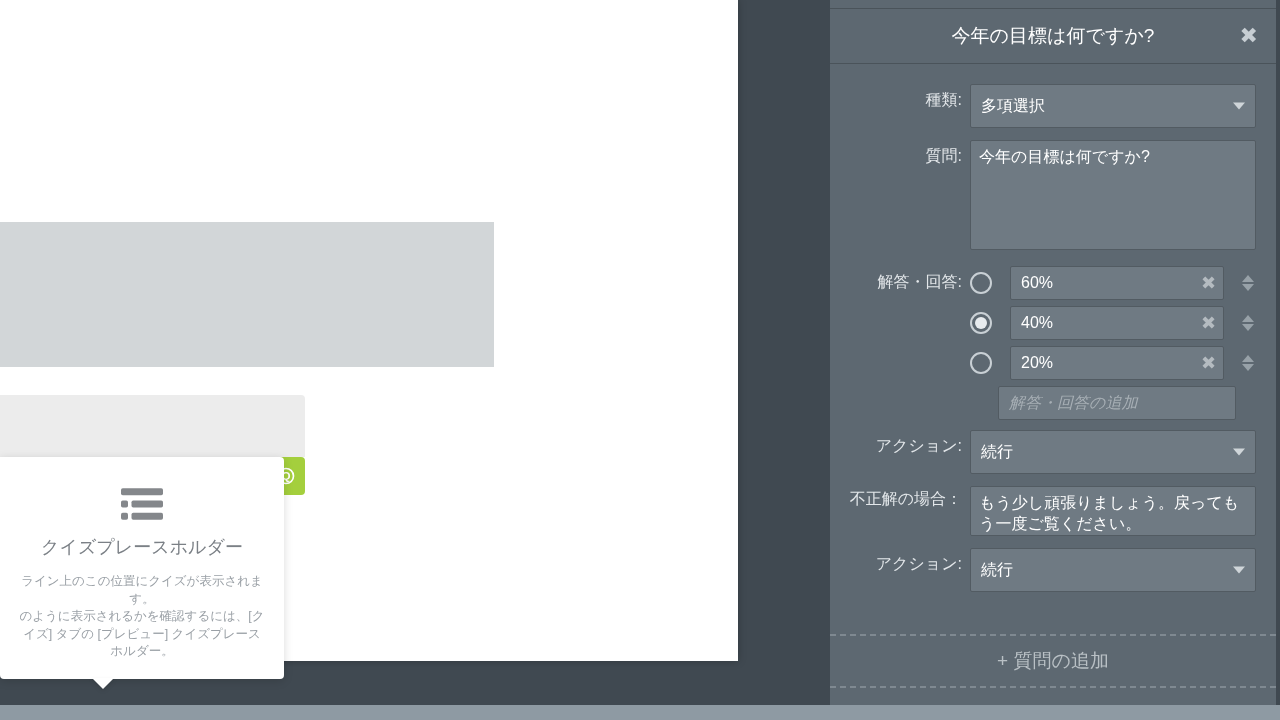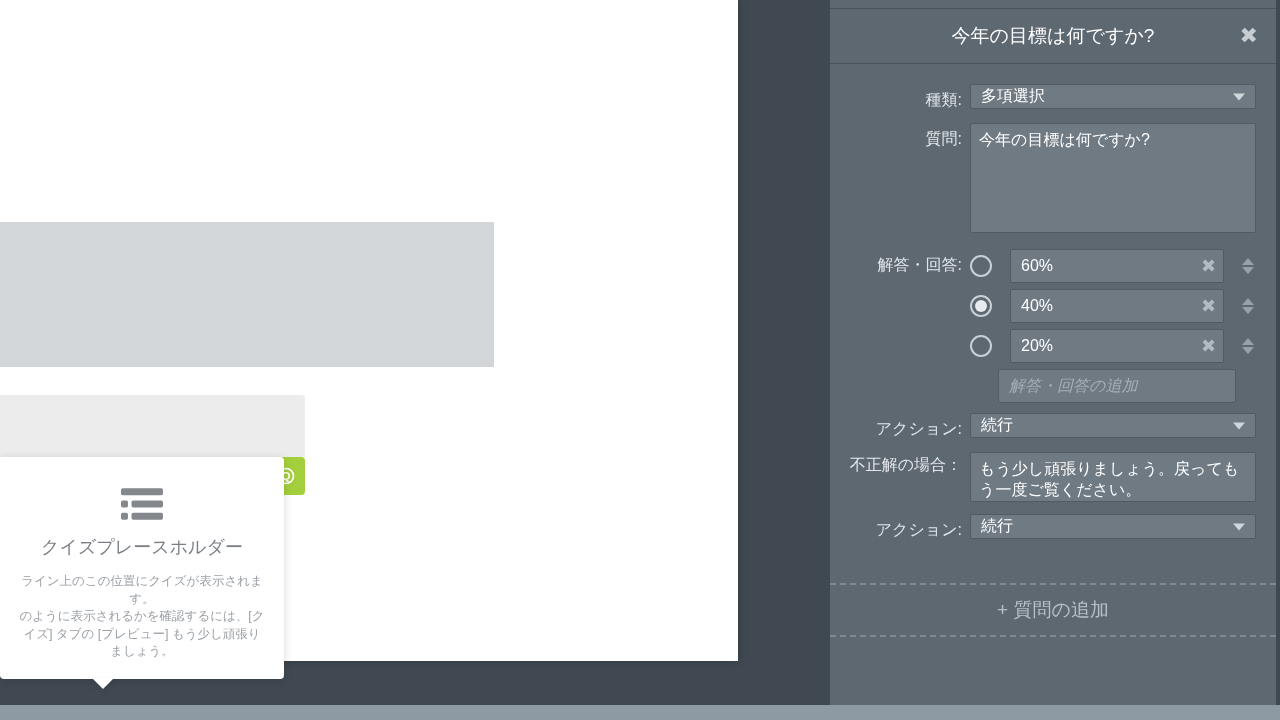--- a/index.html
+++ b/index.html
@@ -131,21 +131,21 @@
     color: #e3e7ea;
     font-size: 16px;
     padding-right: 8px;
     padding-top: 6px;
     flex-shrink: 0;
   }
   .row-field { flex: 1; }
   .select-ctl {
     background: #6f7a83;
     border: 1px solid #525b62;
-    height: 25px;
+    height: 44px;
     border-radius: 2px;
     display: flex;
     align-items: center;
     padding: 0 10px;
     color: #fff;
     font-size: 16px;
     position: relative;
     cursor: pointer;
   }
   .select-ctl .caret {
@@ -305,21 +305,21 @@
         <svg viewBox="0 0 48 36">
             <rect x="0" y="0" width="48" height="8" rx="2"></rect>
             <rect x="0" y="14" width="8" height="8" rx="2"></rect>
             <rect x="12" y="14" width="36" height="8" rx="2"></rect>
             <rect x="0" y="28" width="8" height="8" rx="2"></rect>
             <rect x="12" y="28" width="36" height="8" rx="2"></rect>
           </svg>
       </div>
       <div class="quiz-title">クイズプレースホルダー</div>
       <div class="quiz-desc" style="white-space:pre-line">ライン上のこの位置にクイズが表示されます。
-のように表示されるかを確認するには、[クイズ] タブの [プレビュー] もう少し頑張りましょう。</div>
+のように表示されるかを確認するには、[クイズ] タブの [プレビュー] クイズプレースホルダー。</div>
       <div class="quiz-pointer"></div>
     </div>
   </div>
 </div>
 
 <div class="side-panel">
   <div class="section-header">
     <div class="section-title">今年の目標は何ですか?</div>
     <div class="close-btn">✖</div>
   </div>

